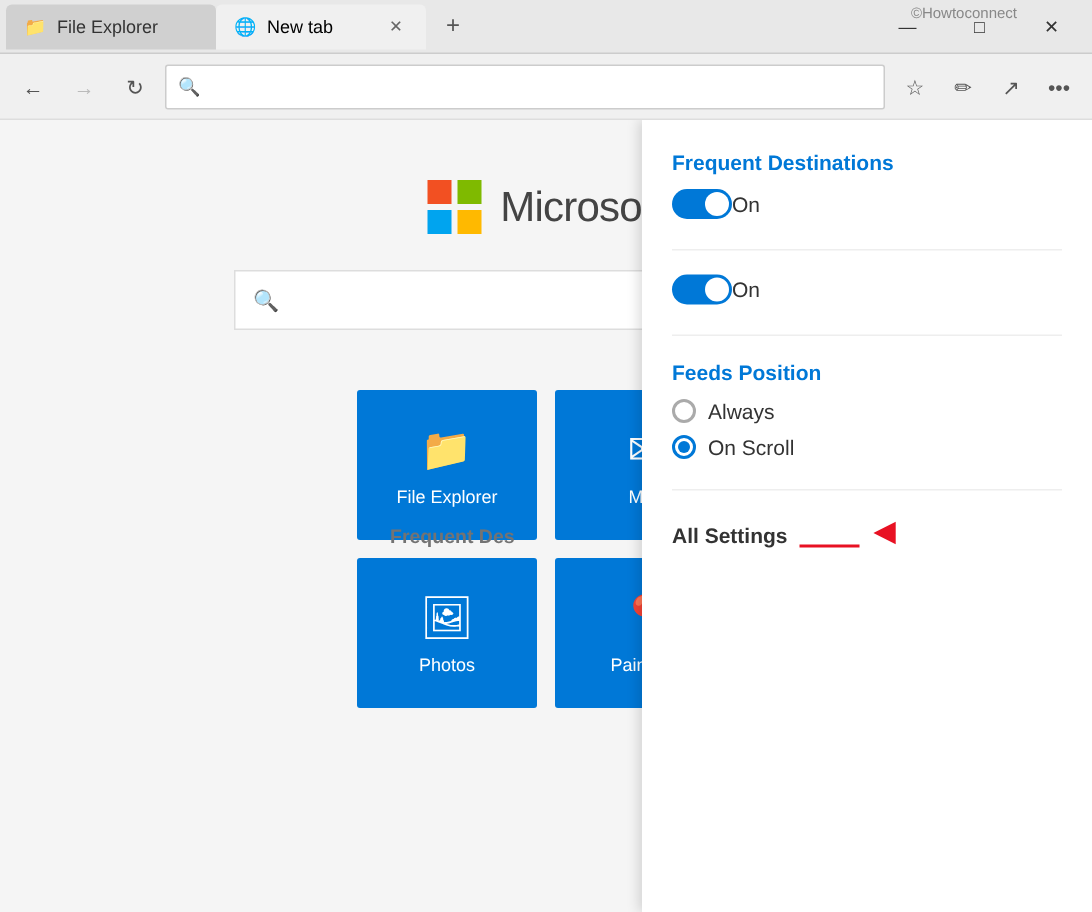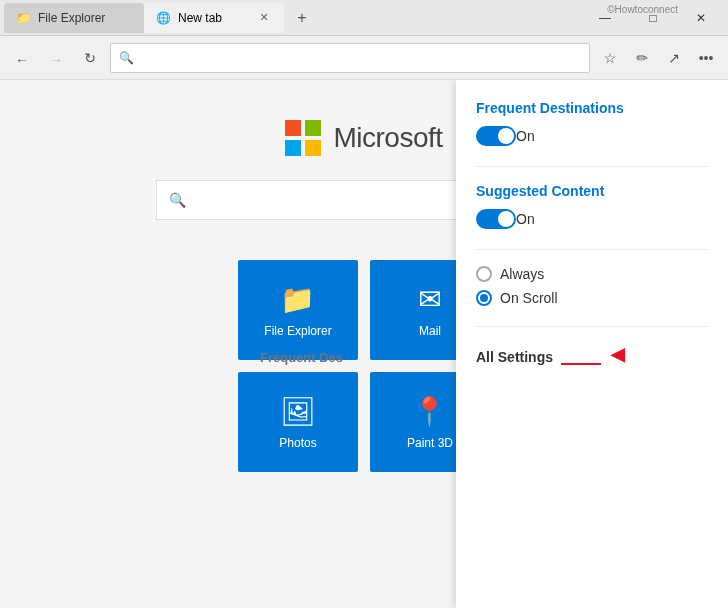--- a/index.html
+++ b/index.html
@@ -50,21 +50,21 @@
     .search-btn { width: 46px; height: 40px; background: #0078d7; display: flex; align-items: center; justify-content: center; cursor: pointer; }
     .search-btn svg { fill: #fff; width: 16px; height: 16px; }
     .settings-cog { position: absolute; right: 20px; top: 90px; width: 32px; height: 32px; display: flex; align-items: center; justify-content: center; cursor: pointer; color: #555; font-size: 20px; }
 
     
     .quick-links { display: flex; gap: 12px; flex-wrap: wrap; justify-content: center; max-width: 360px; margin-top: 10px; }
     .quick-tile { width: 120px; height: 100px; background: #0078d7; display: flex; flex-direction: column; align-items: center; justify-content: center; gap: 8px; cursor: pointer; color: #fff; font-size: 12px; border-radius: 2px; }
     .tile-icon { font-size: 28px; }
 
     
-    .settings-panel { position: absolute; right: 0; top: 0; width: 272px; height: 100%; background: #fff; box-shadow: -2px 0 8px rgba(0,0,0,0.15); padding: 20px; z-index: 10; }
+    .settings-panel { position: absolute; right: 0; top: 0; width: 300px; height: 100%; background: #fff; box-shadow: -2px 0 8px rgba(0,0,0,0.15); padding: 20px; z-index: 10; }
     .panel-section { margin-bottom: 20px; }
     .panel-label { font-size: 14px; color: #0078d7; font-weight: 600; margin-bottom: 10px; }
     .toggle-row { display: flex; align-items: center; margin-bottom: 6px; }
     .toggle { width: 40px; height: 20px; background: #0078d7; border-radius: 10px; position: relative; cursor: pointer; }
     .toggle-knob { width: 16px; height: 16px; background: #fff; border-radius: 50%; position: absolute; top: 2px; right: 2px; }
     .toggle-text { font-size: 14px; color: #333; }
     .panel-divider { border: none; border-top: 1px solid #eee; margin: 16px 0; }
     .radio-row { display: flex; align-items: center; gap: 8px; margin-bottom: 8px; }
     .radio-btn { width: 16px; height: 16px; border-radius: 50%; border: 2px solid #0078d7; display: flex; align-items: center; justify-content: center; cursor: pointer; }
     .radio-dot { width: 8px; height: 8px; background: #0078d7; border-radius: 50%; }
@@ -177,32 +177,32 @@
           <div class="toggle">
             <div class="toggle-knob"></div>
           </div>
           <span class="toggle-text">On</span>
         </div>
       </div>
 
       <hr class="panel-divider">
 
       <div class="panel-section">
-        <div class="panel-label">Suggested Content</div>
         <div class="toggle-row">
           <div class="toggle">
             <div class="toggle-knob"></div>
           </div>
           <span class="toggle-text">On</span>
         </div>
       </div>
 
       <hr class="panel-divider">
 
       <div class="panel-section">
+        <div class="panel-label">Feeds Position</div>
         <div class="radio-row">
           <div class="radio-empty"></div>
           <span class="radio-label">Always</span>
         </div>
         <div class="radio-row">
           <div class="radio-btn">
             <div class="radio-dot"></div>
           </div>
           <span class="radio-label">On Scroll</span>
         </div>

